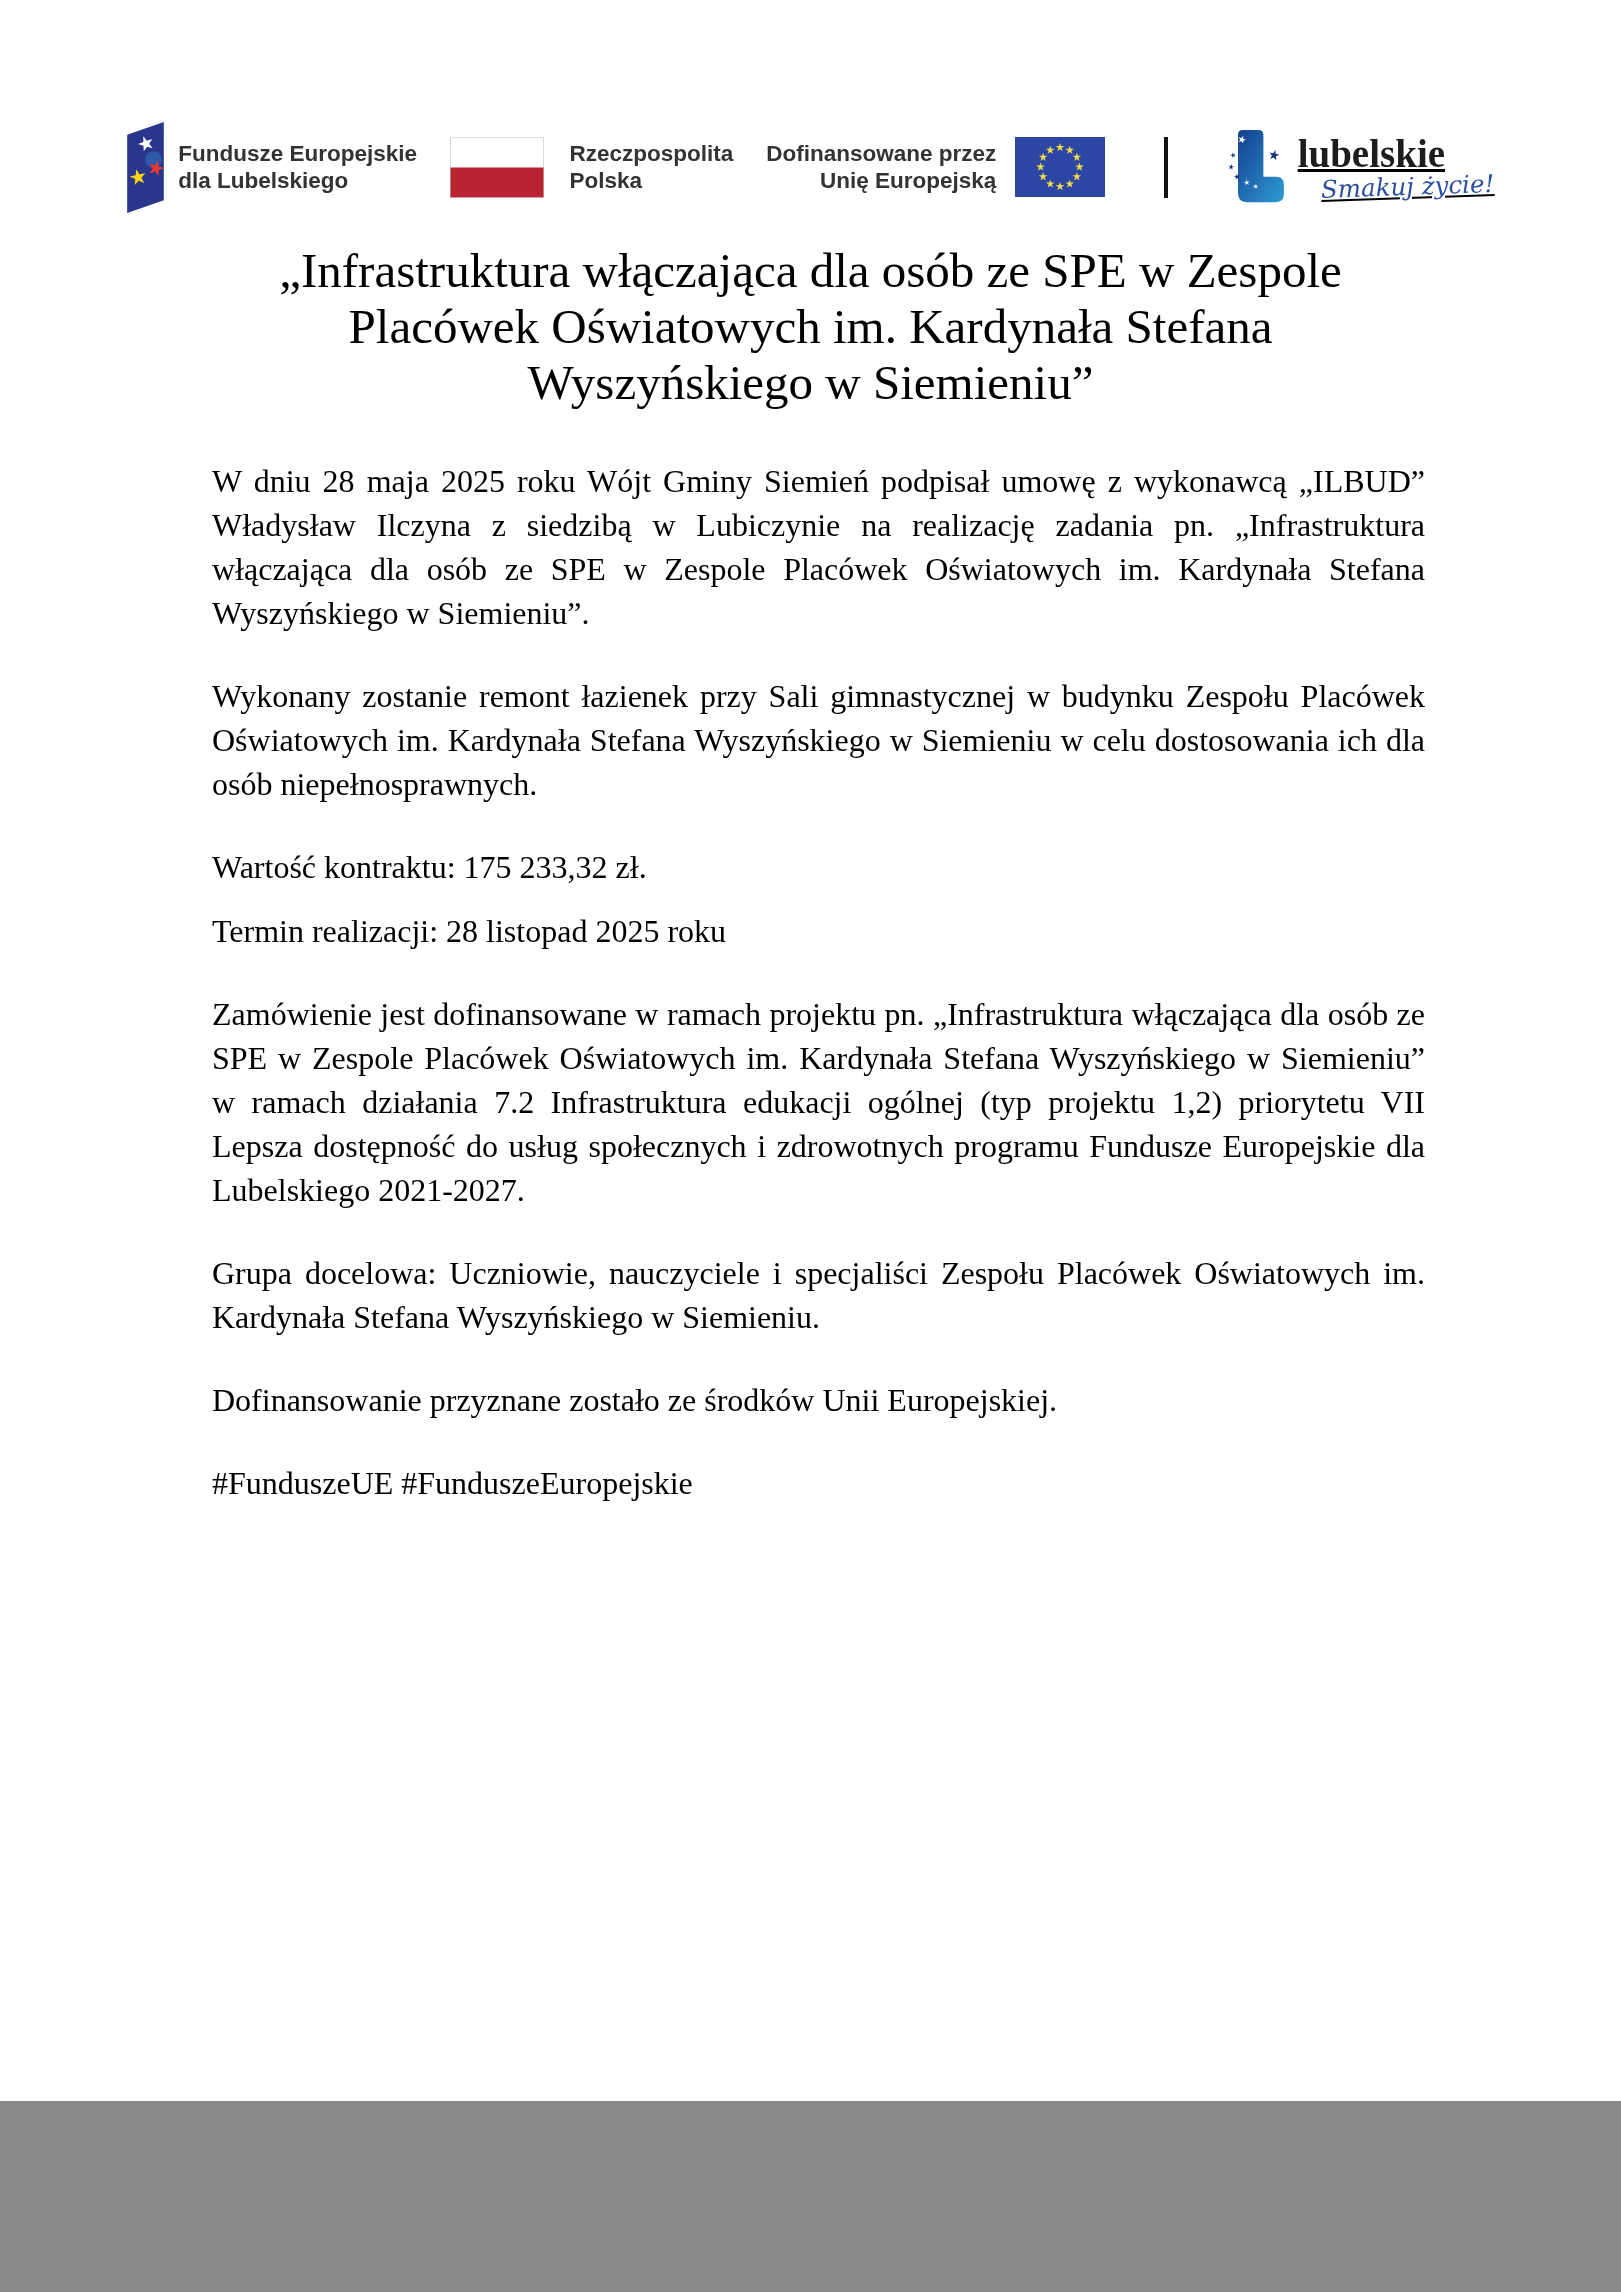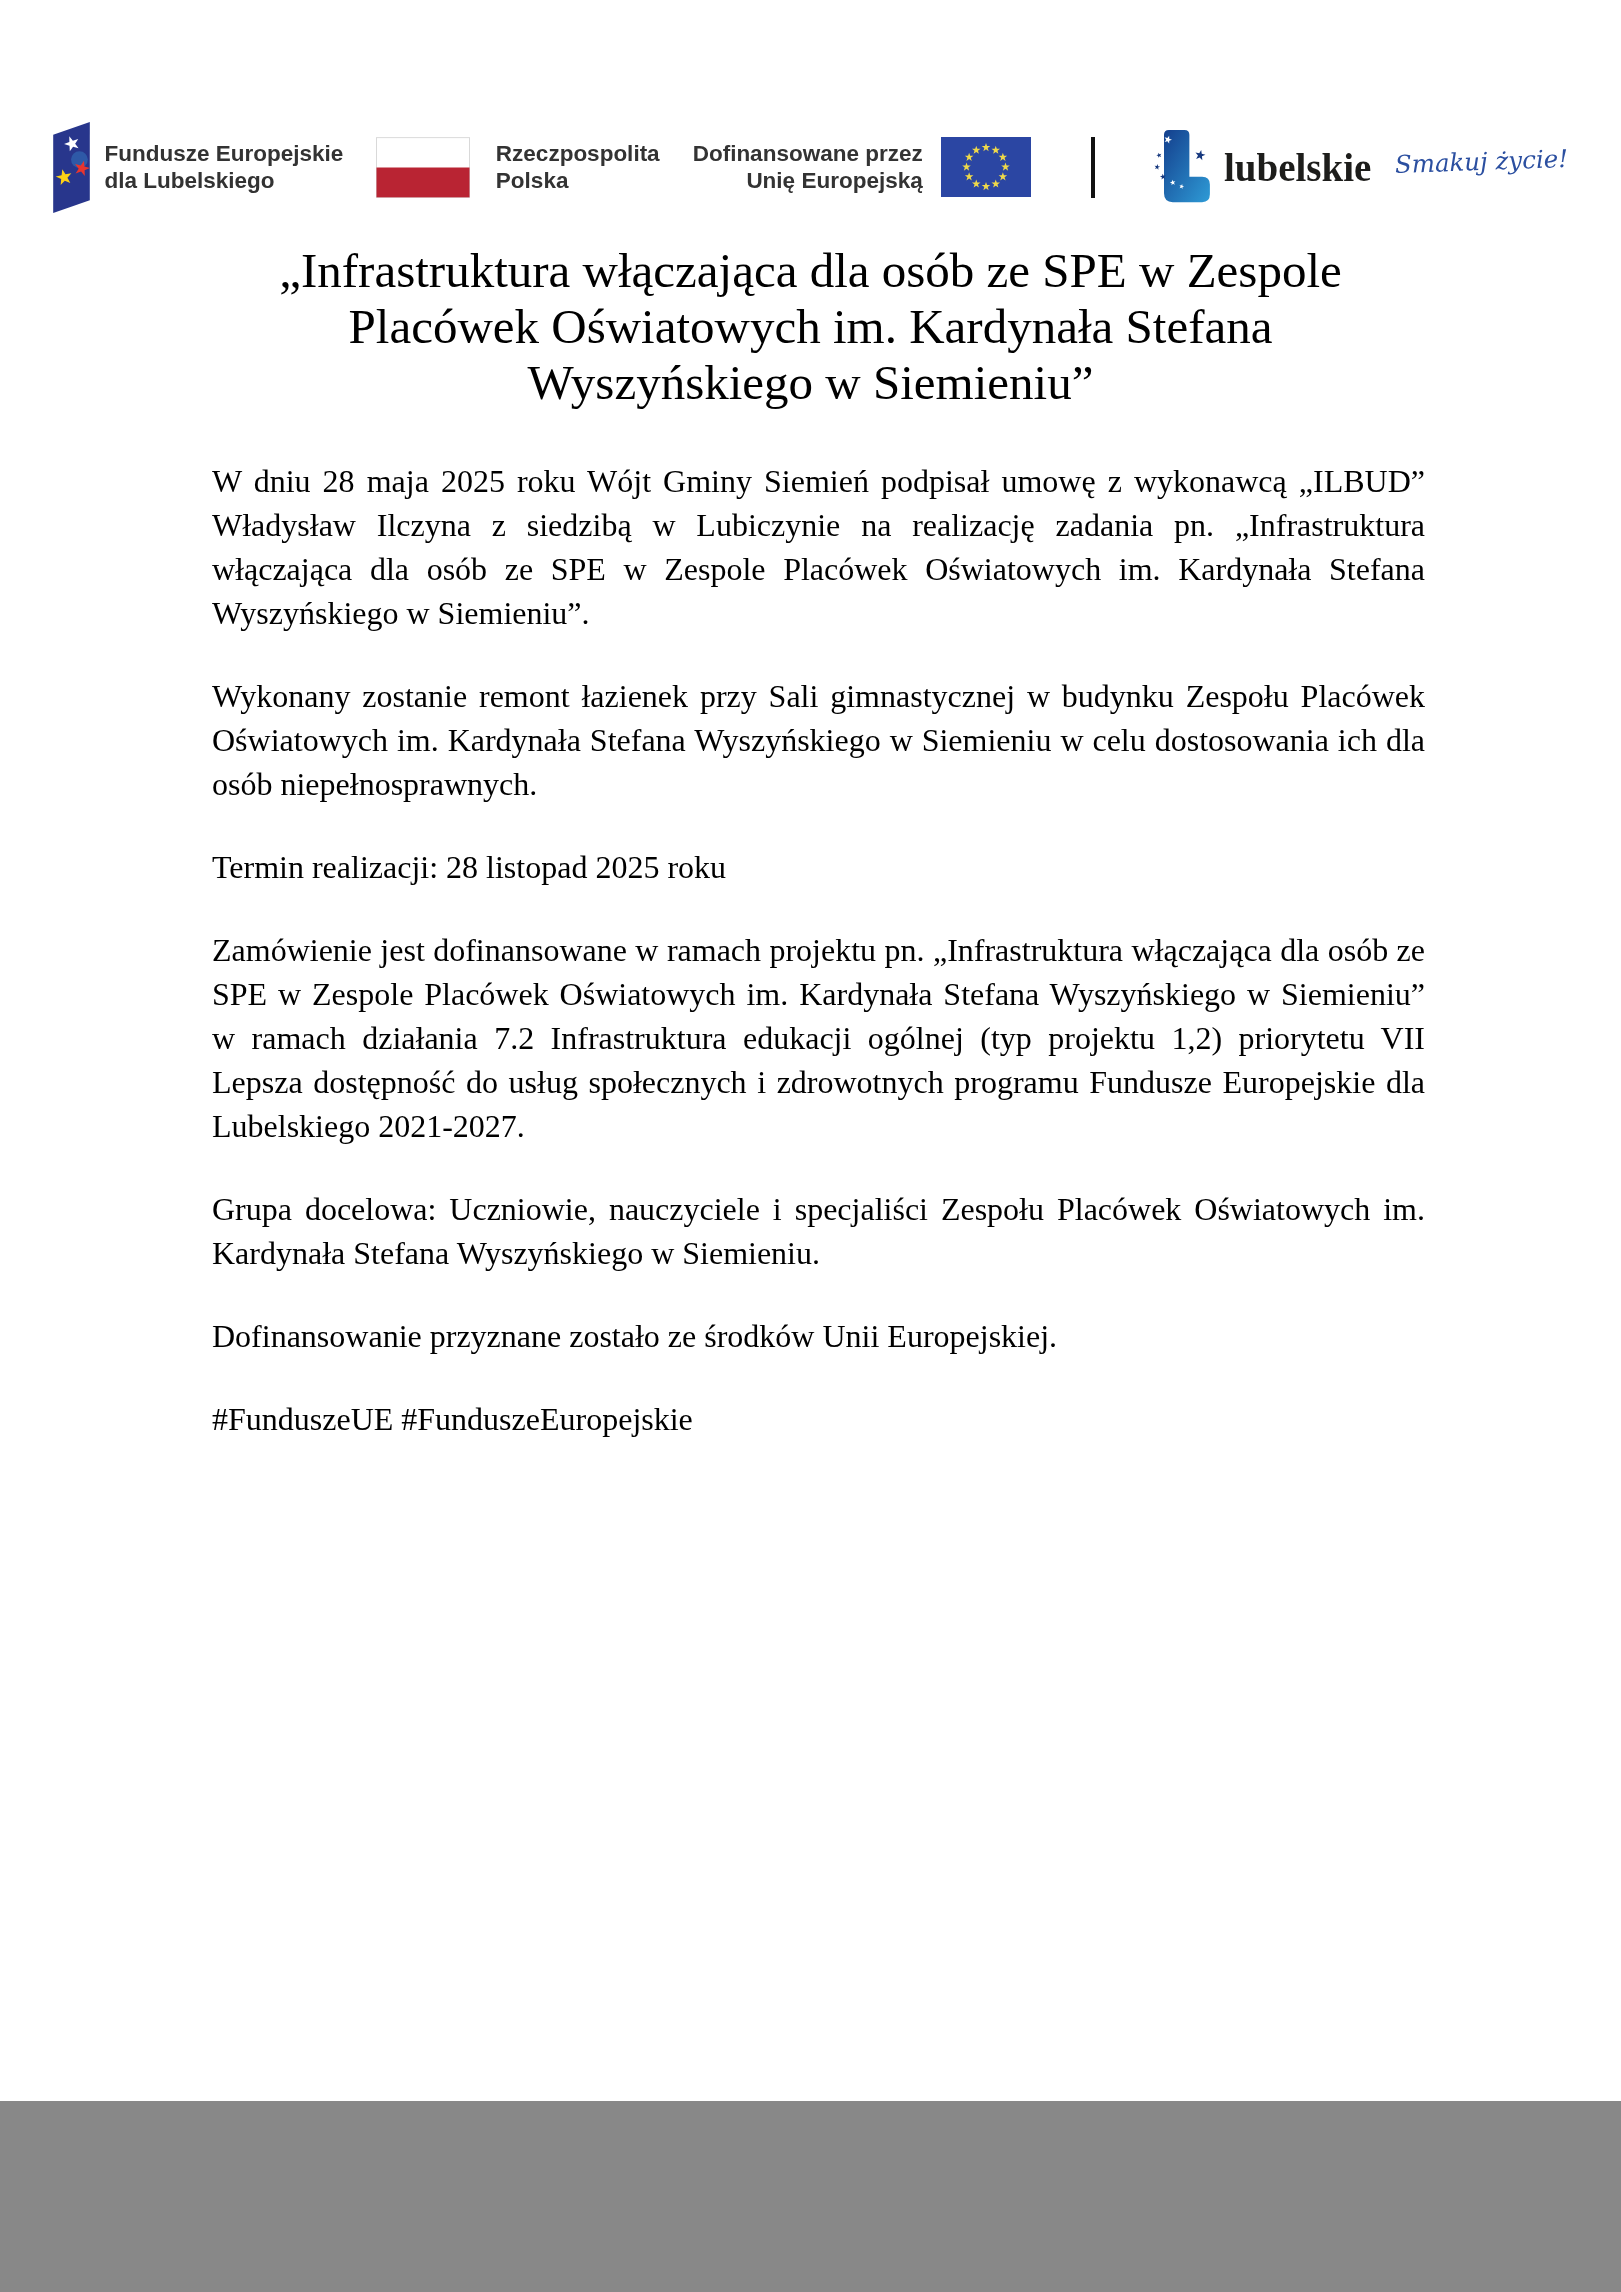--- a/index.html
+++ b/index.html
@@ -44,21 +44,21 @@
   .eu-flag { width: 92px; height: 60px; margin-left: 17.6px; }
 
   .divider {
     width: 3.9px;
     height: 61px;
     background: #111111;
     margin: 0 25.5px;
   }
 
   .lub-icon { width: 63px; height: 82px; margin-right: 7.8px; }
-  .lub-text { display: flex; flex-direction: row; }
+  .lub-text { display: flex; flex-direction: column; text-decoration: underline; }
   .lub-name {
     font-family: "Liberation Serif", serif;
     font-weight: 600;
     font-size: 39px;
     line-height: 39px;
     color: #1d1d1b;
     letter-spacing: 0px;
   }
   .lub-tagline {
     font-family: "DejaVu Serif", serif;
@@ -194,20 +194,21 @@
 
   <h1 class="title">
     <span>„Infrastruktura włączająca dla osób ze SPE w Zespole</span>
     <span>Placówek Oświatowych im. Kardynała Stefana</span>
     <span>Wyszyńskiego w Siemieniu”</span>
   </h1>
 
   <main class="body">
     <p class="just">W dniu 28 maja 2025 roku Wójt Gminy Siemień podpisał umowę z wykonawcą „ILBUD” Władysław Ilczyna z siedzibą w Lubiczynie na realizację zadania pn. „Infrastruktura włączająca dla osób ze SPE w Zespole Placówek Oświatowych im. Kardynała Stefana Wyszyńskiego w Siemieniu”.</p>
     <p class="just">Wykonany zostanie remont łazienek przy Sali gimnastycznej w budynku Zespołu Placówek Oświatowych im. Kardynała Stefana Wyszyńskiego w Siemieniu w celu dostosowania ich dla osób niepełnosprawnych.</p>
+    <p class="tight">Wartość kontraktu: 175 233,32 zł.</p>
     <p>Termin realizacji: 28 listopad 2025 roku</p>
     <p class="just">Zamówienie jest dofinansowane w ramach projektu pn. „Infrastruktura włączająca dla osób ze SPE w Zespole Placówek Oświatowych im. Kardynała Stefana Wyszyńskiego w Siemieniu” w ramach działania 7.2 Infrastruktura edukacji ogólnej (typ projektu 1,2) priorytetu VII Lepsza dostępność do usług społecznych i zdrowotnych programu Fundusze Europejskie dla Lubelskiego 2021-2027.</p>
     <p class="just">Grupa docelowa: Uczniowie, nauczyciele i specjaliści Zespołu Placówek Oświatowych im. Kardynała Stefana Wyszyńskiego w Siemieniu.</p>
     <p>Dofinansowanie przyznane zostało ze środków Unii Europejskiej.</p>
     <p>#FunduszeUE #FunduszeEuropejskie</p>
   </main>
 
 </div>
 
 

